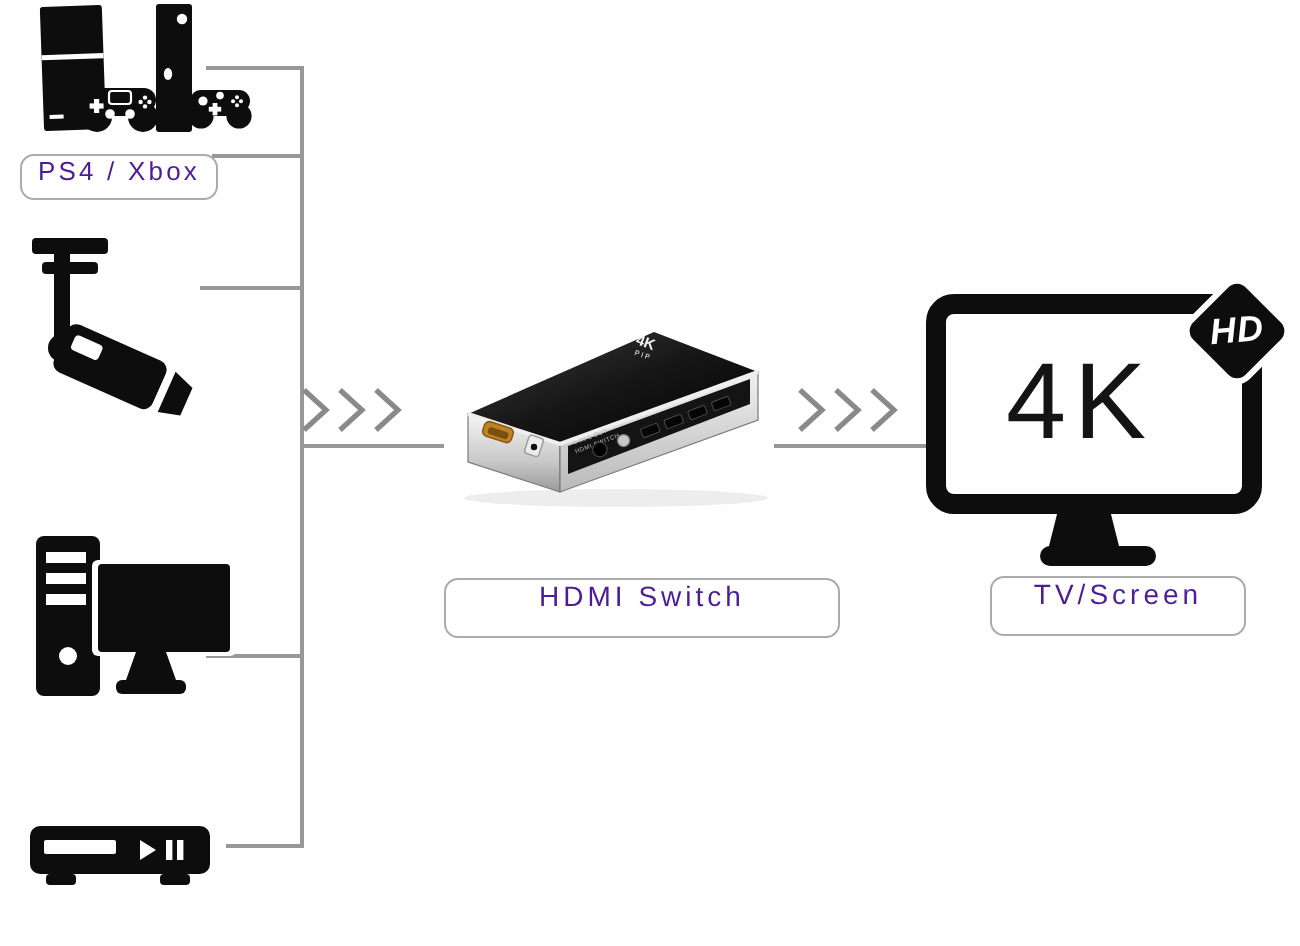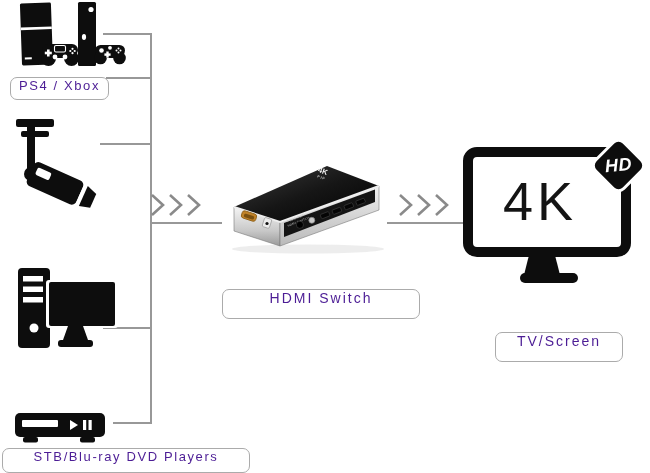--- a/index.html
+++ b/index.html
@@ -149,23 +149,20 @@
     <rect x="2" y="3" width="90" height="24" rx="5"></rect>
     <rect x="9" y="10" width="36" height="7" rx="1" fill="#fff"></rect>
     <polygon points="57,10 57,20 65,15" fill="#fff"></polygon>
     <g fill="#fff">
         <rect x="70" y="10" width="3.2" height="10"></rect>
         <rect x="75.5" y="10" width="3.2" height="10"></rect>
       </g>
     <rect x="10" y="27" width="15" height="5.5" rx="2"></rect>
     <rect x="67" y="27" width="15" height="5.5" rx="2"></rect>
   </svg>
-  <div class="label-box" style="left:2px;top:448px;width:246px;height:23px;">
-    <span>STB/Blu-ray DVD Players</span>
-  </div>
 
   <svg style="left:216px;top:150px;" width="172" height="105" viewBox="0 0 172 105">
     <defs>
       <linearGradient id="gSide" x1="0" y1="0" x2="0" y2="1">
         <stop offset="0" stop-color="#f5f5f5"></stop>
           <stop offset="0.6" stop-color="#c9c9c9"></stop>
           <stop offset="1" stop-color="#9a9a9a"></stop>
       </linearGradient>
       <linearGradient id="gFront" x1="0" y1="0" x2="0" y2="1">
         <stop offset="0" stop-color="#f0f0f0"></stop>
@@ -210,17 +207,17 @@
     <span>HDMI Switch</span>
   </div>
 
   <div class="tv-neck"></div>
   <div class="tv-base"></div>
   <div class="tv-frame"></div>
   <div class="tv-screen-text">4K</div>
   <div class="hd-badge">
     <span>HD</span>
   </div>
-  <div class="label-box big" style="left:495px;top:288px;width:126px;height:28px;margin-top:44px;">
+  <div class="label-box big" style="left:495px;top:288px;width:126px;height:28px;">
     <span>TV/Screen</span>
   </div>
 
 </div>
 
 </body></html>

